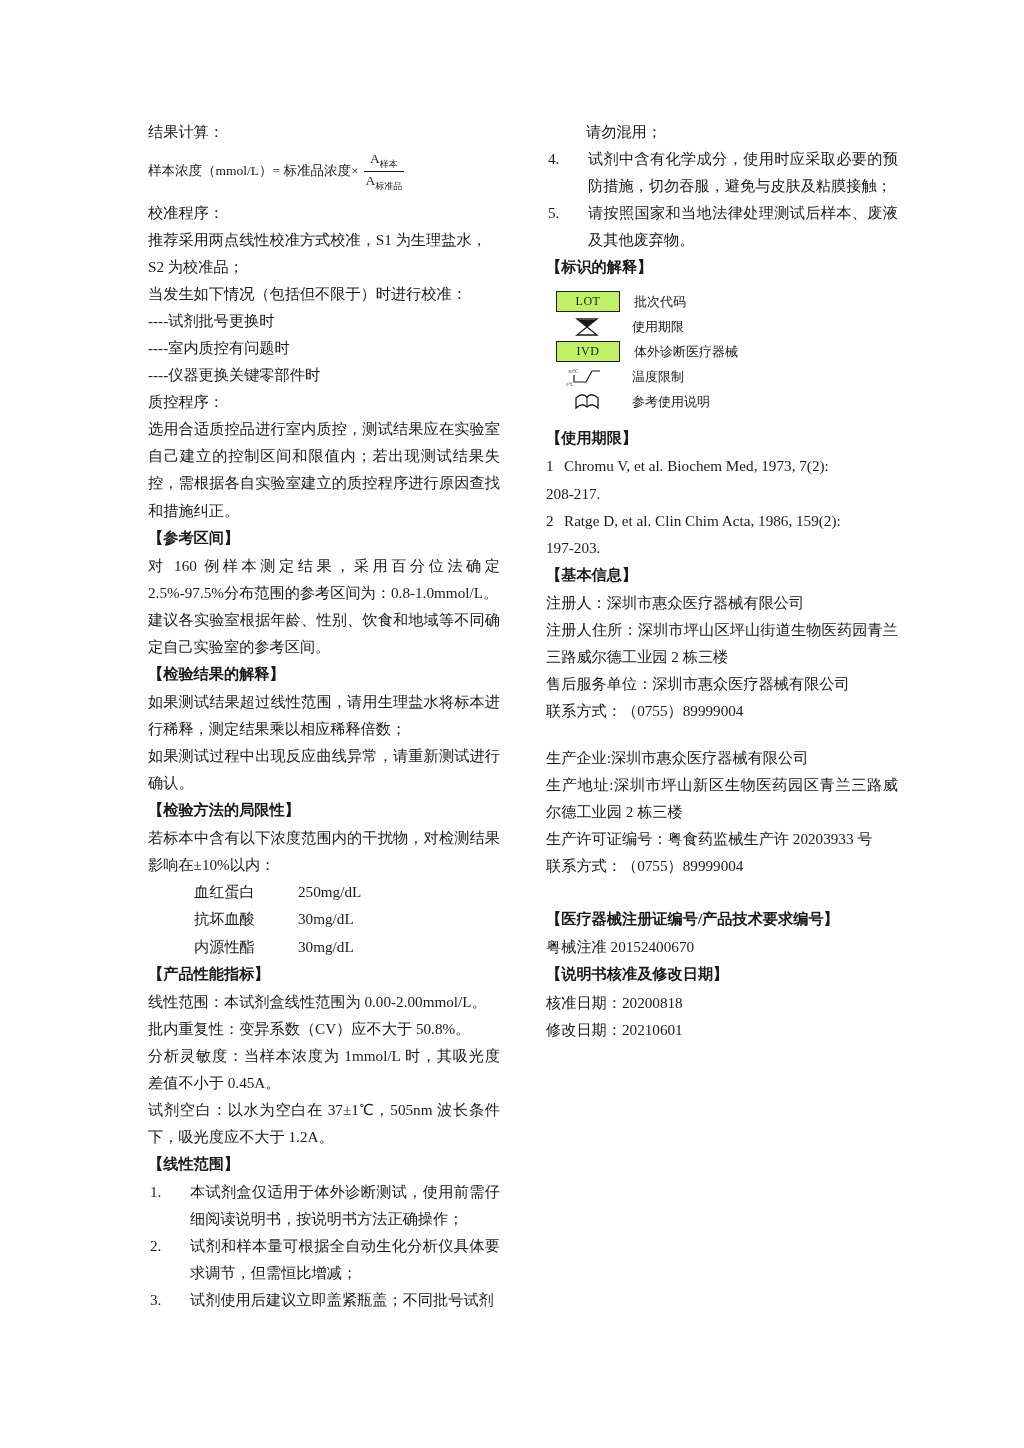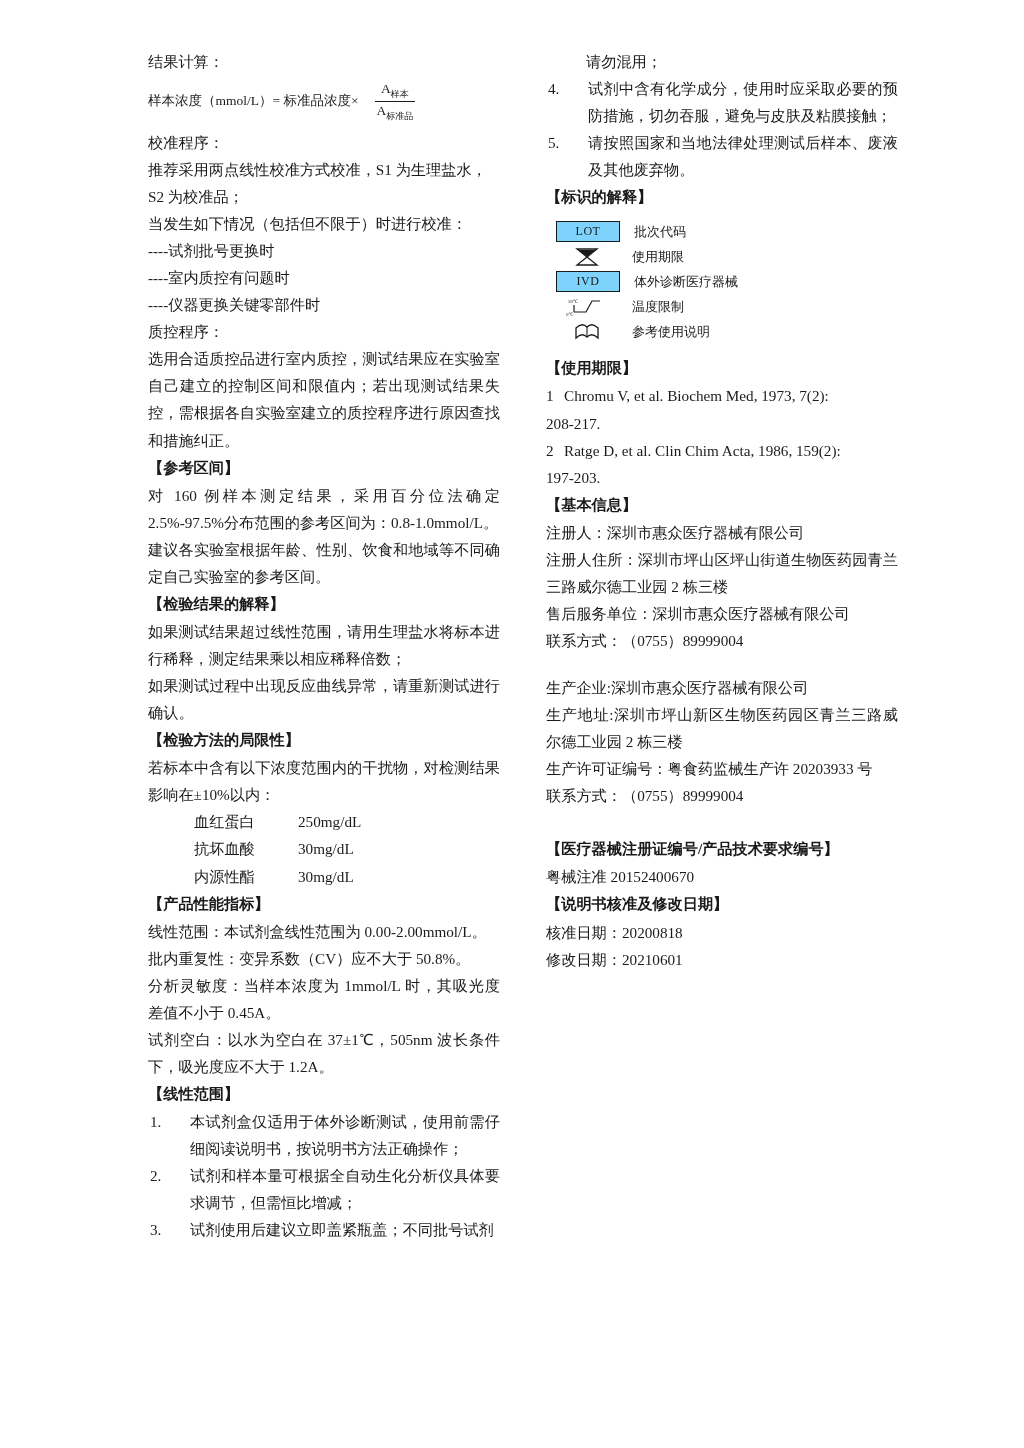--- a/index.html
+++ b/index.html
@@ -13,21 +13,21 @@
     font-family: "Liberation Serif", serif;
     color: #1a1a1a;
     position: relative;
   }
   .page {
     position: absolute;
     left: 0; top: 0;
     width: 1024px;
     height: 1204px;
     box-sizing: border-box;
-    padding: 48px 92px 40px 148px;
+    padding: 118px 92px 40px 148px;
   }
   .cols {
     display: flex;
     gap: 46px;
     align-items: flex-start;
   }
   .col {
     width: 352px;
     flex: 0 0 352px;
   }
@@ -58,21 +58,21 @@
     white-space: nowrap;
   }
   .formula .lhs {
     font-size: 13.5px;
   }
   .frac {
     display: inline-flex;
     flex-direction: column;
     align-items: center;
     vertical-align: middle;
-    margin-left: 12px;
+    margin-left: 1px;
   }
   .frac .num {
     padding: 0 6px 1px 6px;
     border-bottom: 1px solid #1a1a1a;
     font-size: 13.5px;
   }
   .frac .den {
     padding: 1px 6px 0 6px;
     font-size: 13.5px;
   }
@@ -129,21 +129,21 @@
   .symbox {
     flex: 0 0 62px;
     height: 19px;
     border: 1.4px solid #1a1a1a;
     display: flex;
     align-items: center;
     justify-content: center;
     font-size: 12px;
     font-family: "Liberation Serif", serif;
     letter-spacing: 0.5px;
-    background: #7dd3fc;
+    background: #bef264;
   }
   .symicon {
     flex: 0 0 62px;
     height: 21px;
     display: flex;
     align-items: center;
     justify-content: center;
   }
   .symlabel {
     font-size: 13px;

